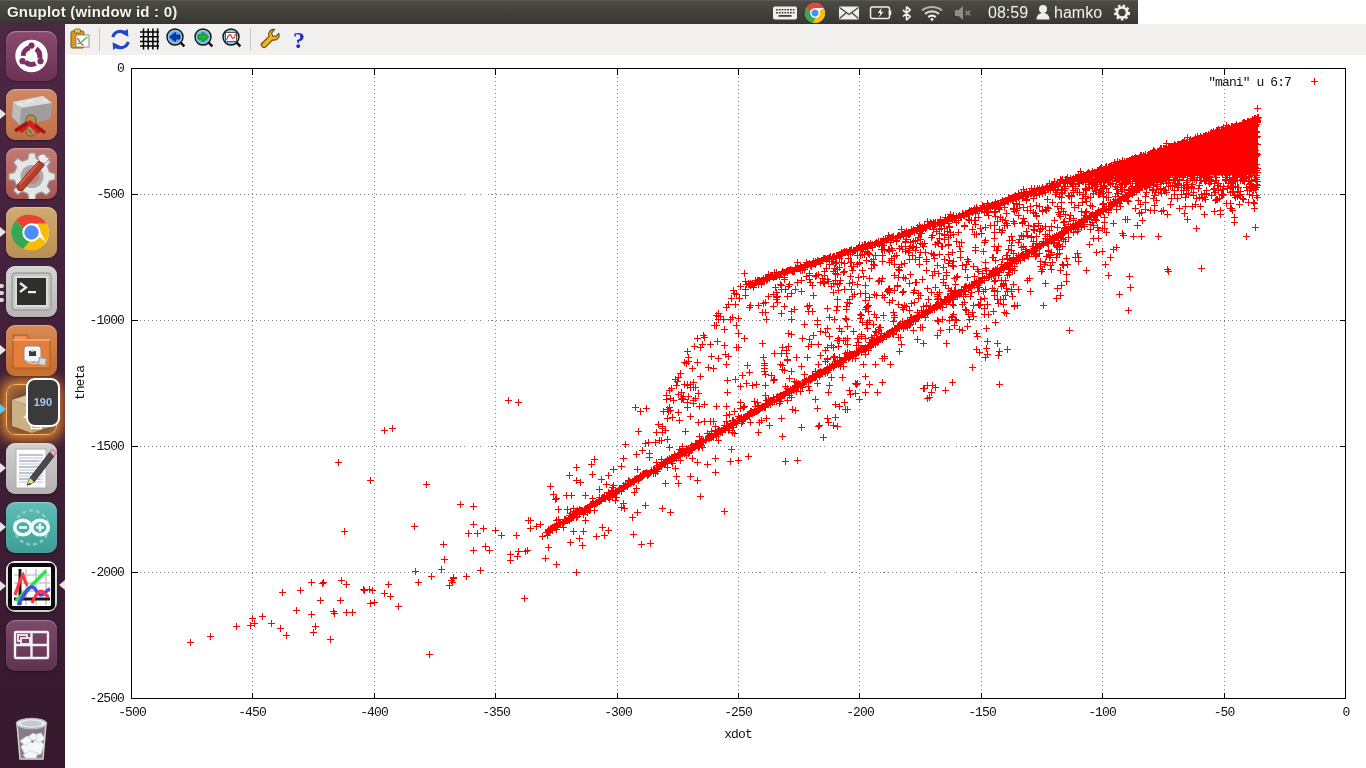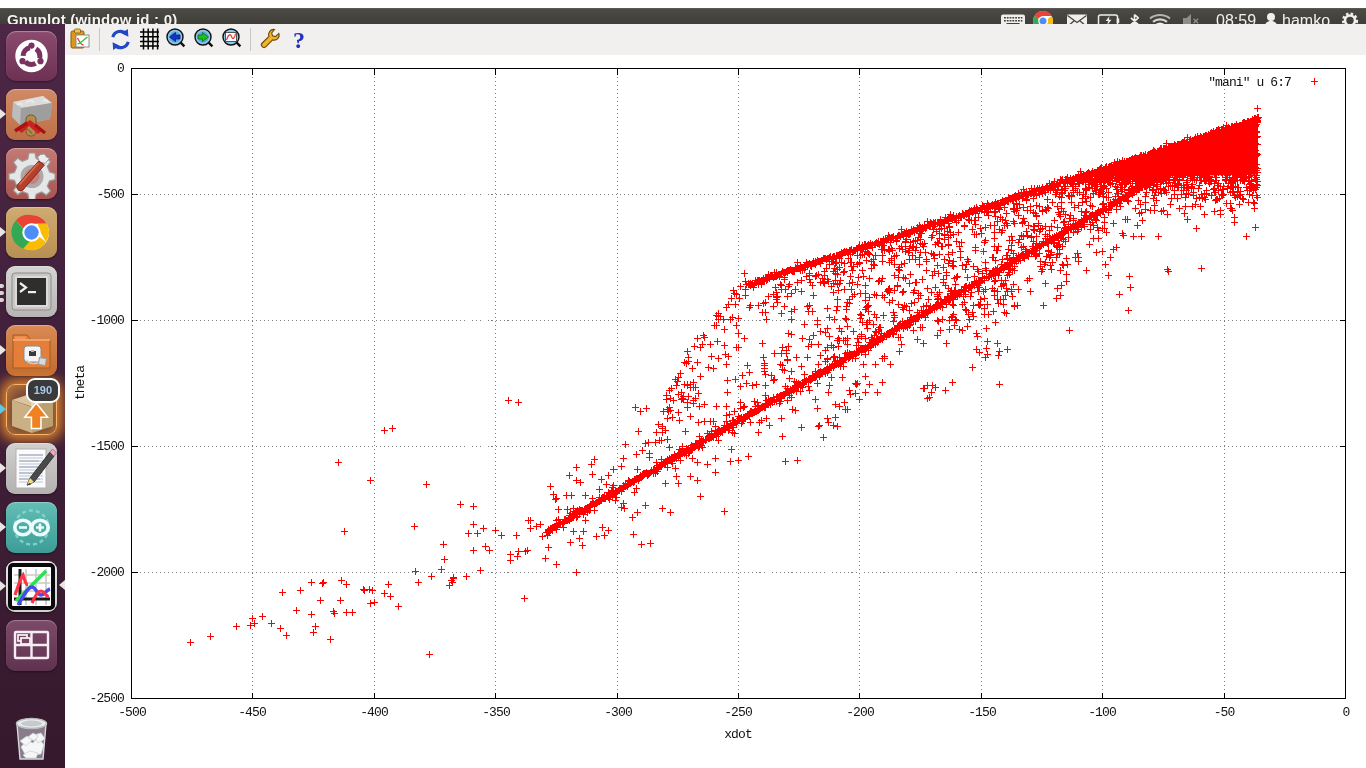--- a/index.html
+++ b/index.html
@@ -1,20 +1,20 @@
 <!DOCTYPE html>
 <html><head><meta charset="utf-8"><style>
 *{margin:0;padding:0;box-sizing:border-box}
 html,body{width:1366px;height:768px;overflow:hidden;background:#fff;font-family:"Liberation Sans",sans-serif}
-#panel{position:absolute;left:0;top:8px;width:1366px;height:24px;background:linear-gradient(#4d4b46,#3b3a35 85%,#35342f);box-shadow:inset 0 1px 0 rgba(255,255,255,.08)}
+#panel{position:absolute;left:0;top:0;width:1138px;height:24px;background:linear-gradient(#4d4b46,#3b3a35 85%,#35342f);box-shadow:inset 0 1px 0 rgba(255,255,255,.08)}
 #title{position:absolute;left:7px;top:3px;font-size:15px;font-weight:bold;color:#f4f3f0;letter-spacing:.2px;text-shadow:0 1px 1px rgba(0,0,0,.5)}
 #launcher{position:absolute;left:0;top:24px;width:65px;height:744px;background:linear-gradient(#4d2746,#41203a 45%,#36192d);overflow:hidden}
 .tile{position:absolute;left:6px;width:51px;height:51px;border-radius:9px;box-shadow:inset 0 1px 1px rgba(255,255,255,.3),0 1px 2px rgba(0,0,0,.45);overflow:visible}
 .tile svg{position:absolute;left:0;top:0}
-.badge{position:absolute;right:-4px;top:-7px;background:#3a3a3a;border:2px solid #fff;border-radius:9px;color:#a8c8e8;font-size:11px;font-weight:bold;padding:4px 6px;line-height:13px}
+.badge{position:absolute;right:-4px;top:-7px;background:#3a3a3a;border:2px solid #fff;border-radius:9px;color:#a8c8e8;font-size:11px;font-weight:bold;padding:16px 6px;line-height:13px}
 #win{position:absolute;left:65px;top:24px;width:1301px;height:744px;background:#fff}
 #toolbar{position:absolute;left:0;top:0;width:1301px;height:31px;background:#f1f0ee}
 #status{position:absolute;left:0;top:721px;width:1301px;height:23px;background:#f2f1f0;border-top:1px solid #fff}
 #field{position:absolute;left:3px;top:1px;right:2px;bottom:2px;background:#f3f2f0;border:1px solid;border-color:#868581 #d8d7d5 #d8d7d5 #8e8d8a;border-top-width:2px}
 #coord{position:absolute;left:6px;top:1px;font-size:13.5px;color:#44697d}
 #plot{position:absolute;left:0;top:31px}
 </style></head><body>
 <div id="panel">
 <div id="title">Gnuplot (window id : 0)</div>
 <div style="position:absolute;right:0;top:0"><svg width="371" height="24" viewBox="995 0 371 24">

